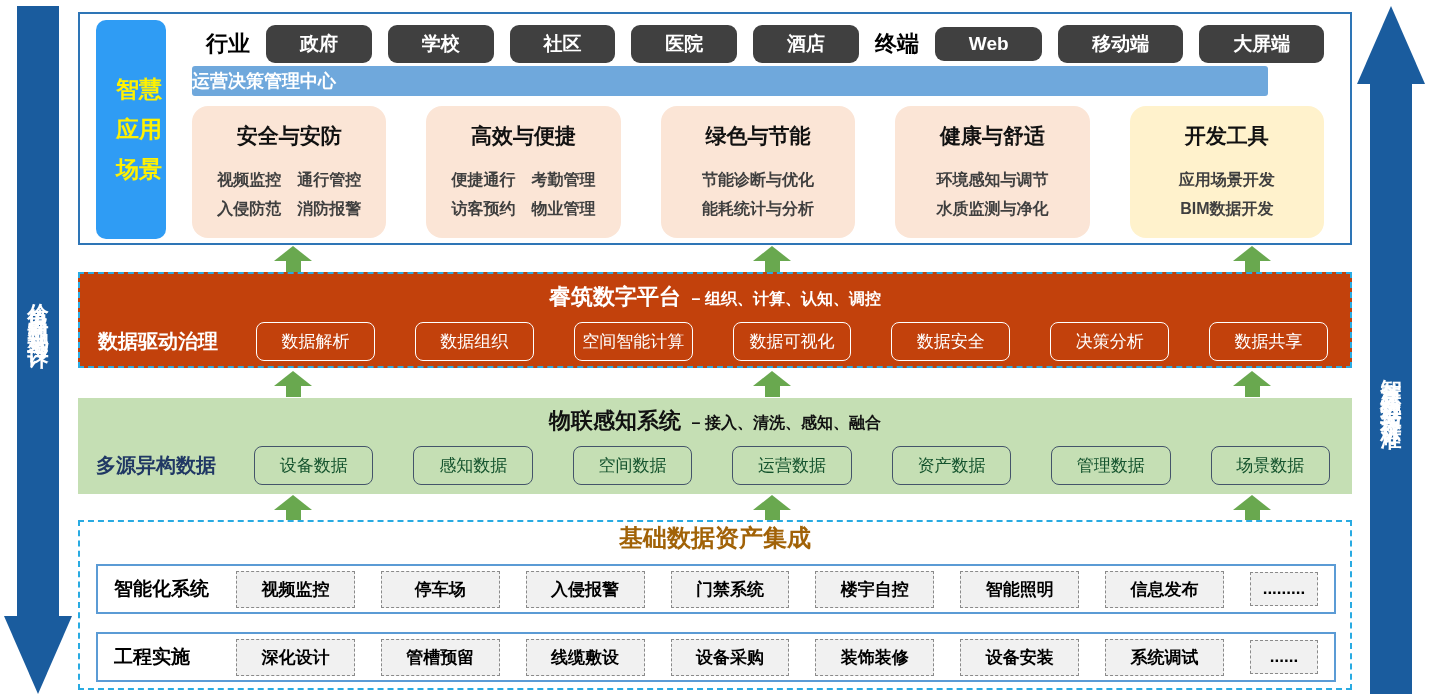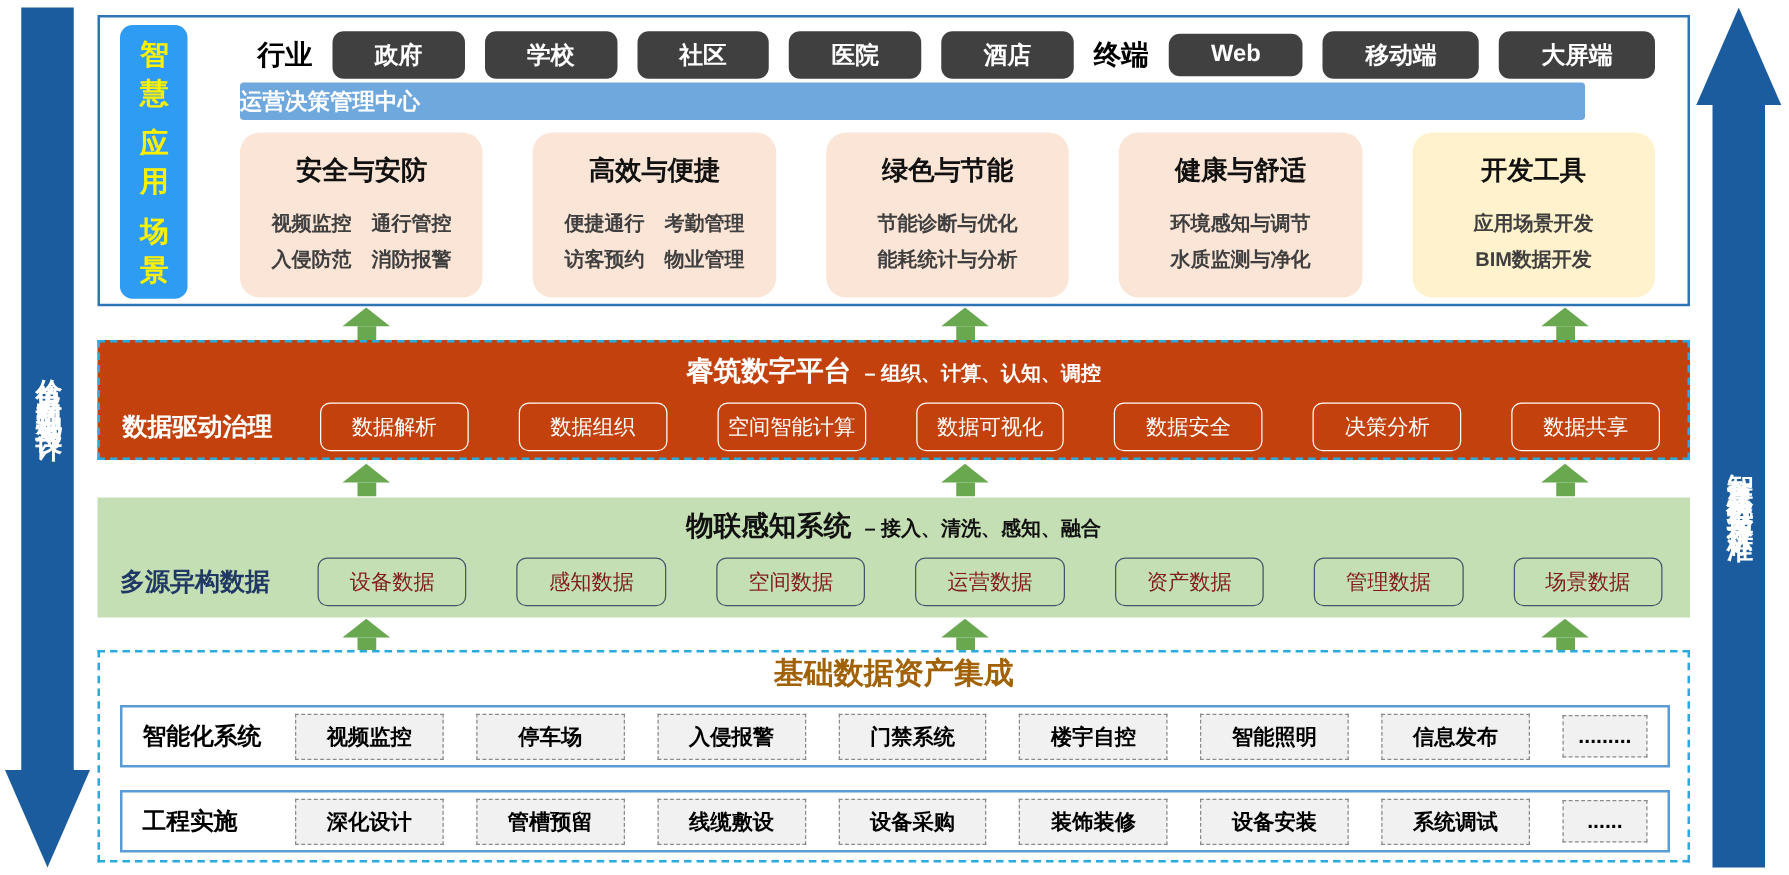--- a/index.html
+++ b/index.html
@@ -11,21 +11,21 @@
   .varrow .stem { width:42px; flex:1; background:#1A5C9E; display:flex; align-items:center; justify-content:center; }
   .varrow .head { width:0; height:0; border-left:34px solid transparent; border-right:34px solid transparent; }
   .varrow.down .head { border-top:78px solid #1A5C9E; }
   .varrow.up .head { border-bottom:78px solid #1A5C9E; }
   .varrow .vtext { writing-mode:vertical-rl; text-orientation:upright; color:#fff; font-weight:bold; font-size:21px; letter-spacing:5px; }
   .varrow.left { left:4px; }
   .varrow.right { left:1357px; }
 
   
   .app-section { position:absolute; left:78px; top:12px; width:1274px; height:233px; background:#fff; border:2px solid #2E75B6; }
-  .scene-box { position:absolute; left:16px; top:6px; width:54px; height:219px; background:#2F9CF4; border-radius:10px;
+  .scene-box { position:absolute; left:16px; top:6px; width:70px; height:219px; background:#2F9CF4; border-radius:10px;
                display:flex; flex-direction:column; align-items:center; justify-content:center; gap:9px;
                color:#FFF100; font-weight:bold; font-size:23px;padding-left:16px; }
   .toprow { position:absolute; left:126px; top:10px; right:26px; height:40px; display:flex; align-items:center; gap:16px; }
   .hdr-label { font-size:22px; font-weight:bold; color:#000; white-space:nowrap; }
   .tbtn { flex:1 1 auto; min-width:88px; background:#404040; color:#fff; font-weight:bold; font-size:19px;
           text-align:center; padding:6px 0; border-radius:9px; cursor:default; }
   .ops-bar { position:absolute; left:112px; top:52px; width:1076px; height:30px; background:#6FA8DC; border-radius:3px;
              color:#fff; font-weight:bold; font-size:18px; line-height:30px; }
   .cards { position:absolute; left:112px; top:92px; right:26px; height:132px; display:flex; gap:40px; }
   .card { flex:1; background:#FBE5D6; border-radius:16px; text-align:center; padding-top:16px; }
@@ -50,21 +50,21 @@
   .platform .layer-label { color:#fff; }
   .chip-row { flex:1; display:flex; gap:40px; }
   .chip { flex:1; text-align:center; font-size:17px; padding:7px 2px; border-radius:8px; white-space:nowrap; cursor:default; }
   .platform .chip { border:1.5px solid #fff; color:#fff; }
 
   
   .iot { position:absolute; left:78px; top:398px; width:1274px; height:96px; background:#C5DFB4; }
   .iot .lt-main { color:#111; font-weight:bold; font-size:22px; }
   .iot .lt-sub { color:#111; font-weight:bold; font-size:16px; margin-left:6px; }
   .iot .layer-label { color:#203864; }
-  .iot .chip { border:1.5px solid #44546A; color:#7f1d1d; }
+  .iot .chip { border:1.5px solid #44546A; color:#14532d; }
 
   
   .base { position:absolute; left:78px; top:520px; width:1274px; height:170px; background:#fff; border:2px dashed #29ABE2; }
   .base-title { text-align:center; font-size:24px; font-weight:bold; color:#a16207; }
   .base-row { position:absolute; left:16px; width:1240px; height:50px; border:2px solid #5B9BD5; background:#fff;
               display:flex; align-items:center; padding:0 16px; }
   .base-row.r1 { top:42px; } .base-row.r2 { top:110px; }
   .base-label { font-size:19px; font-weight:bold; color:#000; width:122px; white-space:nowrap; }
   .base-chips { flex:1; display:flex; gap:26px; align-items:center; }
   .gchip { flex:1; background:#F1F1F1; border:1px dashed #8a8a8a; font-size:17px; font-weight:bold; color:#000;

